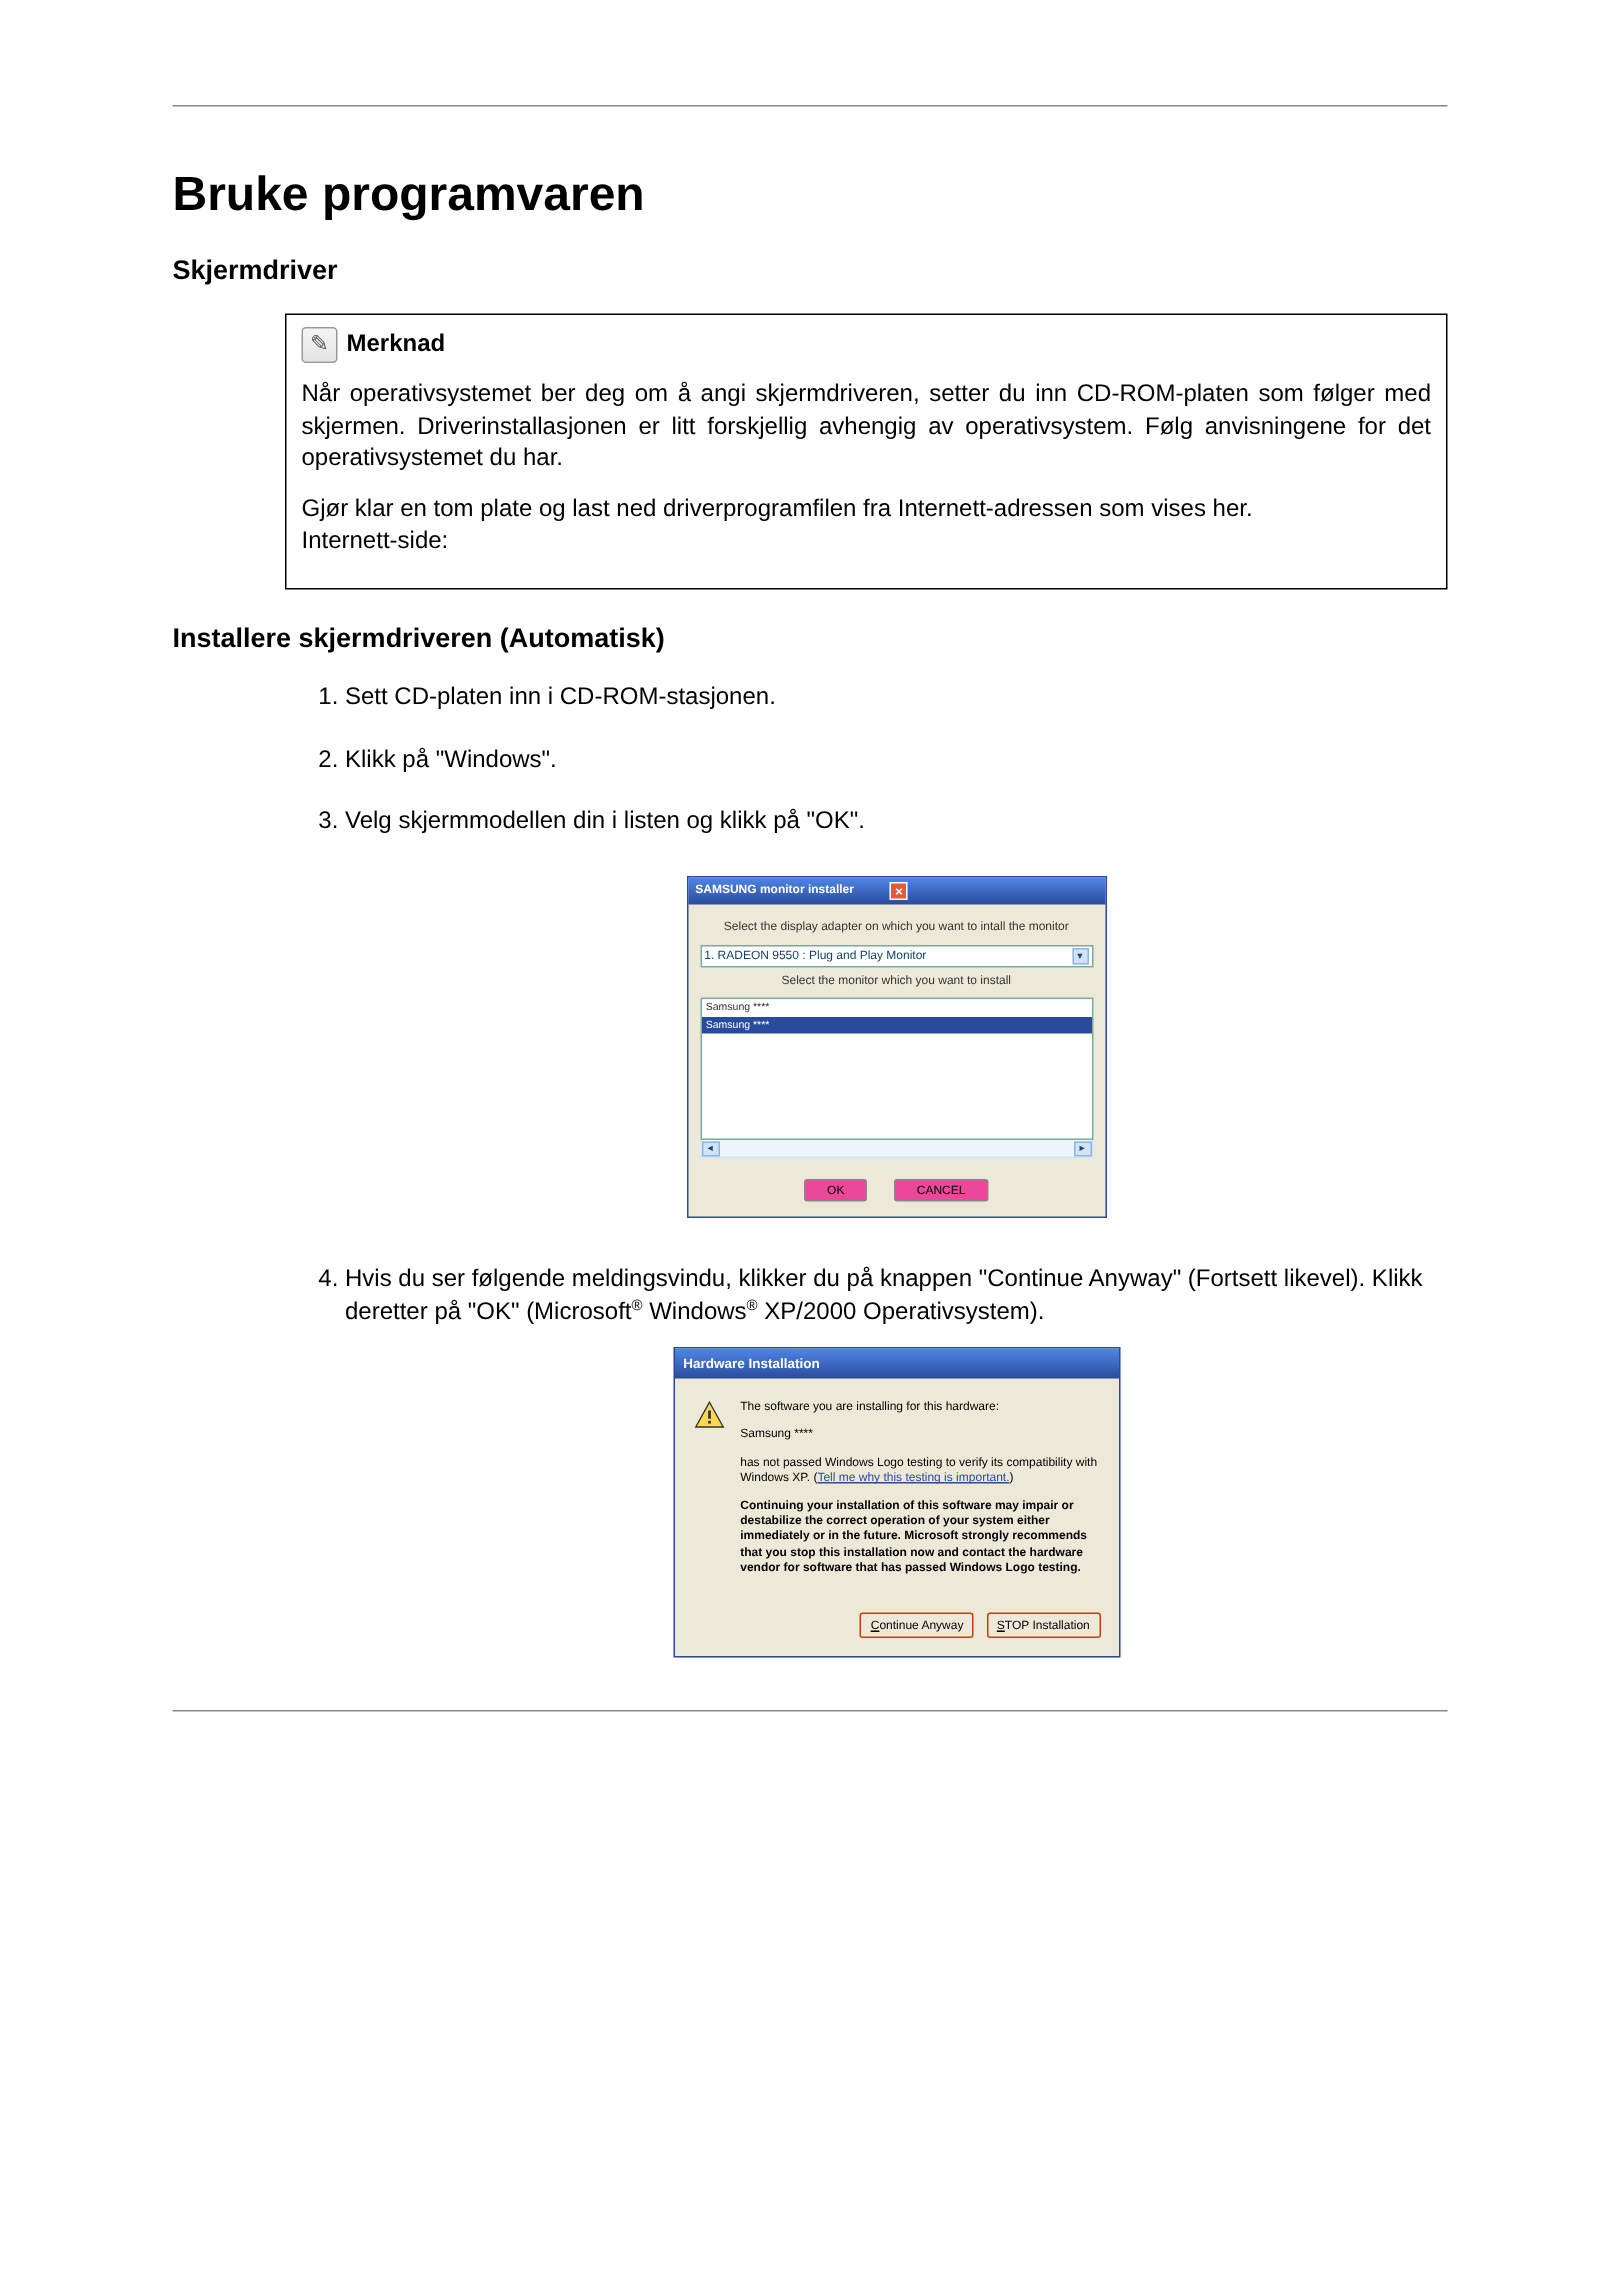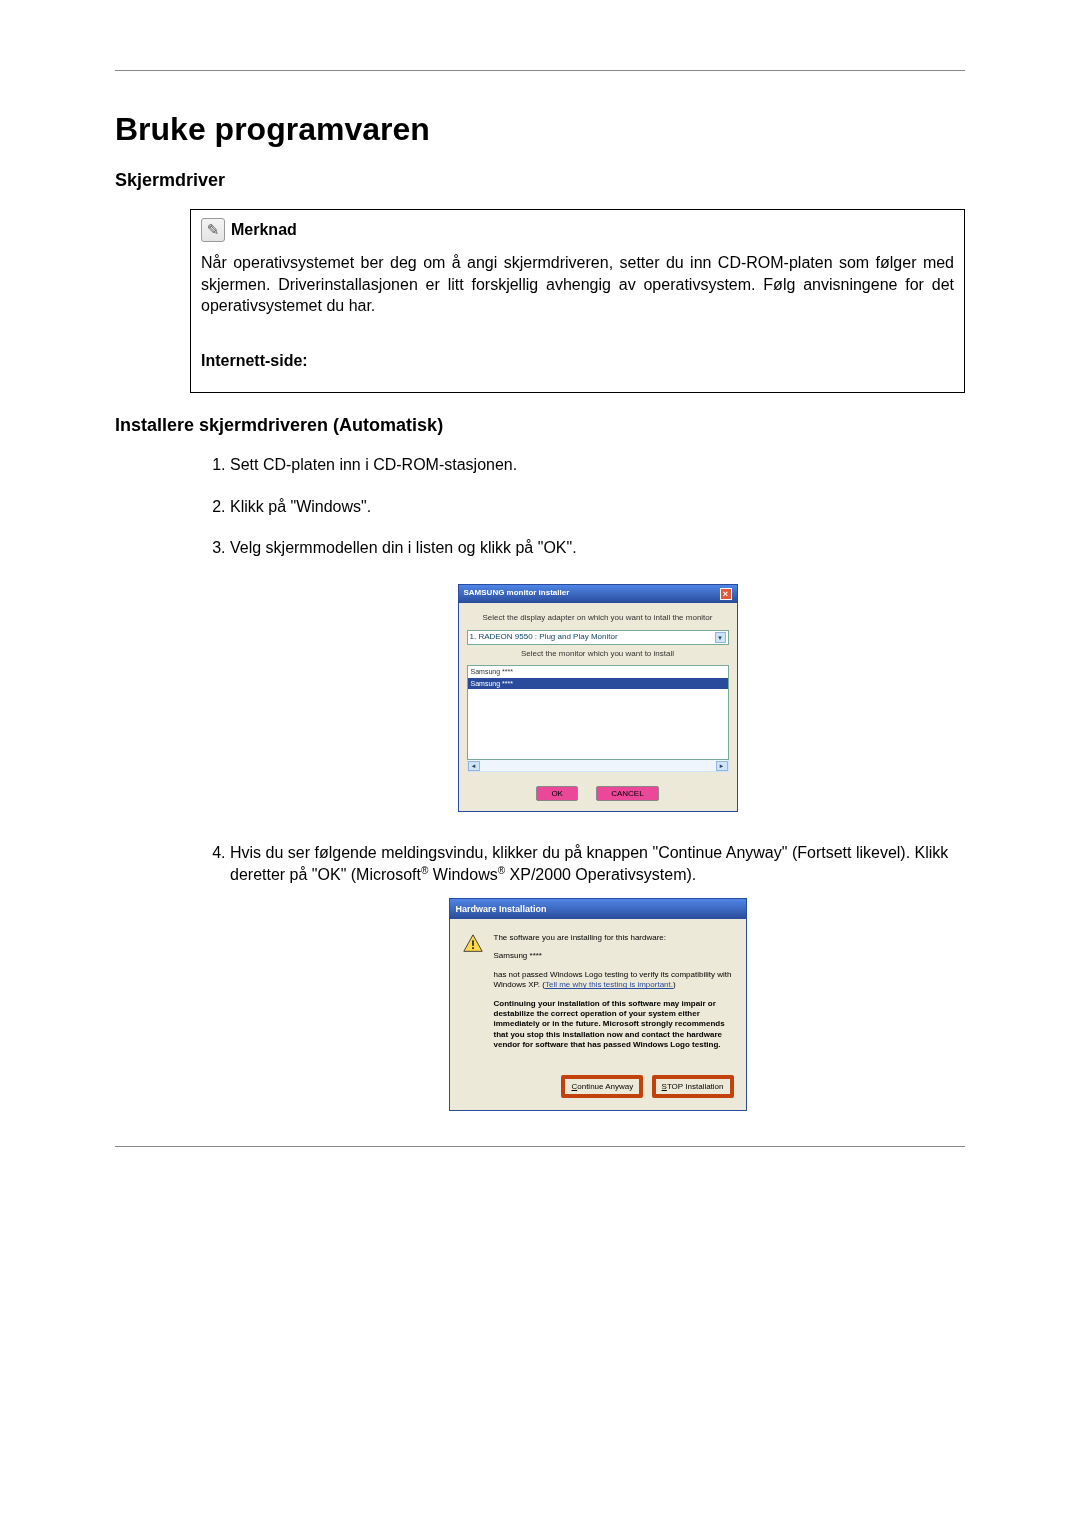--- a/index.html
+++ b/index.html
@@ -61,21 +61,21 @@
     }
     .note-label {
       font-weight: bold;
       font-size: 16px;
     }
     .note-box p {
       margin-bottom: 12px;
       text-align: justify;
     }
     .inet-label {
-      font-weight: bold;
+      font-weight: normal;
     }
     .steps {
       padding-left: 115px;
       font-size: 16px;
     }
     .steps li {
       margin-bottom: 20px;
       line-height: 1.35;
     }
     .steps li span.step-text { }
@@ -88,21 +88,20 @@
       border: 1px solid #2a4b9b;
       font-size: 8px;
       background: #ece9d8;
     }
     .dlg1-title {
       background: linear-gradient(#4f86e6, #2a4b9b);
       color: #fff;
       font-weight: bold;
       padding: 3px 5px;
       display: flex;
-      justify-content: space-between;
       align-items: center;
       gap: 24px;
     }
     .dlg1-close {
       width: 12px;
       height: 12px;
       background: #e35a3a;
       border: 1px solid #fff;
       color: #fff;
       font-size: 9px;
@@ -214,42 +213,42 @@
     .dlg2-bold { font-weight: bold; }
     .dlg2-btns {
       text-align: right;
       padding: 6px 12px 12px 12px;
     }
     .dlg2-btns button {
       font-size: 8px;
       padding: 3px 6px;
       margin-left: 6px;
       background: #ece9d8;
-      border: 4px solid #c2410c;
+      border: 1px solid #c2410c;
       border-radius: 2px;
     }
     .dlg2-btns button .u { text-decoration: underline; }
   </style>
 </head>
 <body>
 
 <hr class="page-rule">
 
 <h1 class="main-title">Bruke programvaren</h1>
 
 <h2 class="section-title">Skjermdriver</h2>
 
 <div class="note-box">
   <div class="note-header">
     <span class="note-icon">✎</span>
     <span class="note-label">Merknad</span>
   </div>
   <p>Når operativsystemet ber deg om å angi skjermdriveren, setter du inn CD-ROM-platen som følger med skjermen. Driverinstallasjonen er litt forskjellig avhengig av operativsystem. Følg anvisningene for det operativsystemet du har.</p>
   <p>
-    <br>
+    <span>Gjør klar en tom plate og last ned driverprogramfilen fra Internett-adressen som vises her.</span><br>
     <span class="inet-label">Internett-side:</span>
   </p>
 </div>
 
 <h2 class="section-title">Installere skjermdriveren (Automatisk)</h2>
 
 <ol class="steps">
   <li><span class="step-text">Sett CD-platen inn i CD-ROM-stasjonen.</span></li>
   <li><span class="step-text">Klikk på "Windows".</span></li>
   <li><span class="step-text">Velg skjermmodellen din i listen og klikk på "OK".</span>

